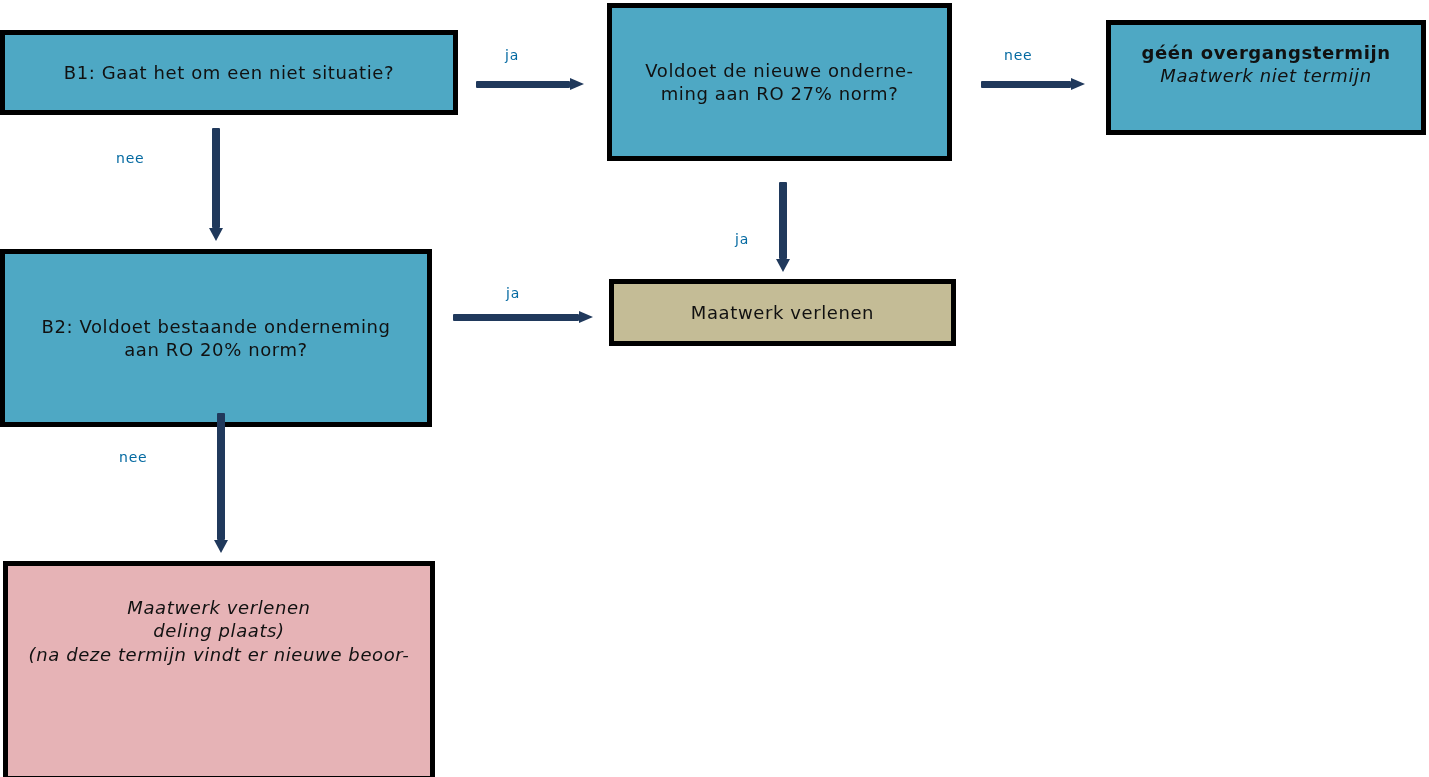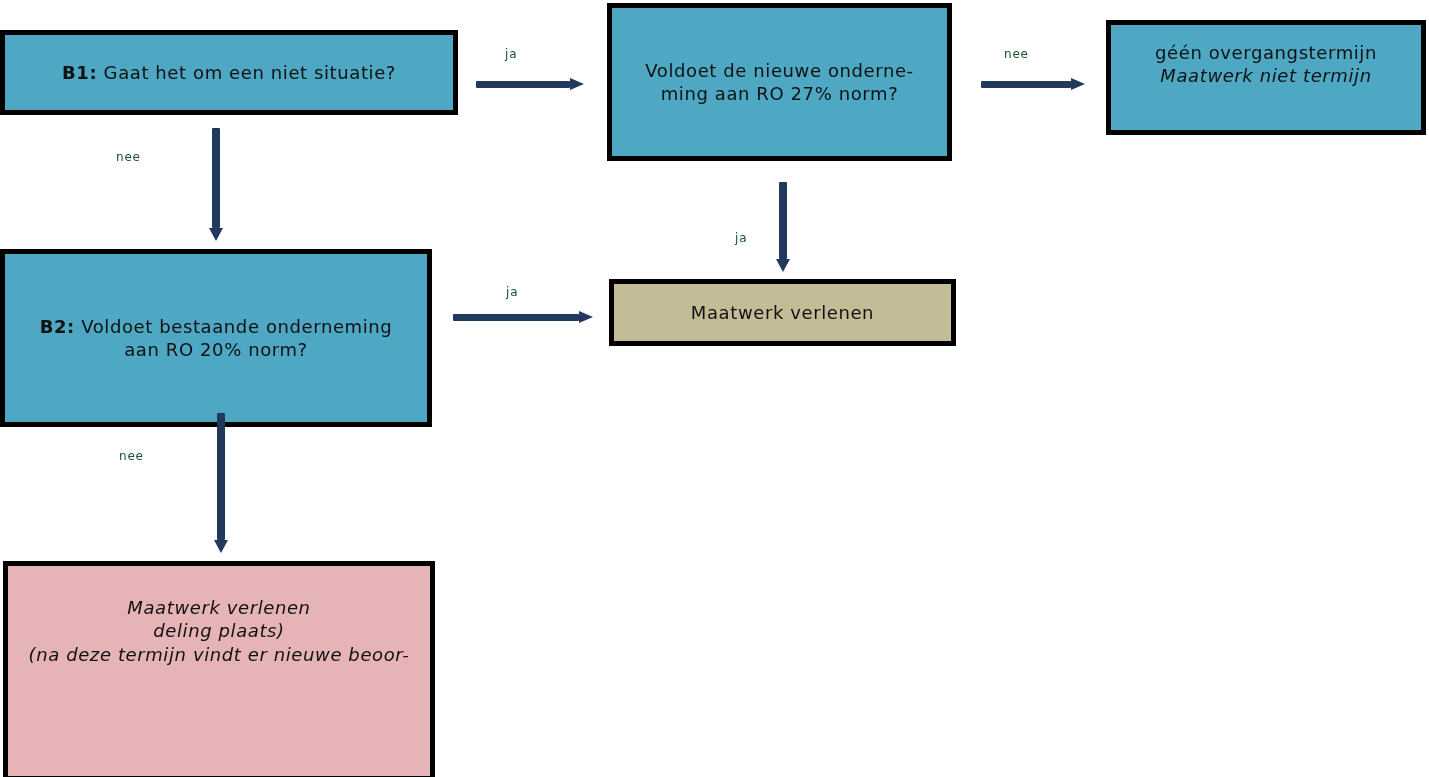--- a/index.html
+++ b/index.html
@@ -37,23 +37,23 @@
   .node .inner {
     width: 100%;
     padding: 0 14px;
     box-sizing: border-box;
   }
   .node.teal   { background: #4EA8C4; }
   .node.tan    { background: #C4BC96; }
   .node.pink   { background: #E6B3B6; }
 
   .node .line      { display: block; font-size: 18px; }
-  .node .line.b    { font-weight: normal; }
+  .node .line.b    { font-weight: bold; }
   .node .line.i    { font-style: italic; }
-  .lead            { font-weight: bold; }
+  .lead            { font-weight: normal; }
 
   
   .v-center { justify-content: center; }
   .v-top    { justify-content: flex-start; }
 
   
   .arrow-h {
     position: absolute;
     height: 12px;
   }
@@ -92,22 +92,22 @@
     left: 0;
     width: 0;
     height: 0;
     border-left: 7px solid transparent;
     border-right: 7px solid transparent;
     border-top: 13px solid #20395C;
   }
 
   .edge-label {
     position: absolute;
-    font-size: 12px;
-    color: #14532d;
+    font-size: 14px;
+    color: #0369a1;
     letter-spacing: 0.8px;
     white-space: nowrap;
   }
 </style>
 </head>
 <body>
 
 <div id="canvas">
 
   <div class="node teal v-center" style="left:0px; top:30px; width:458px; height:85px;">

